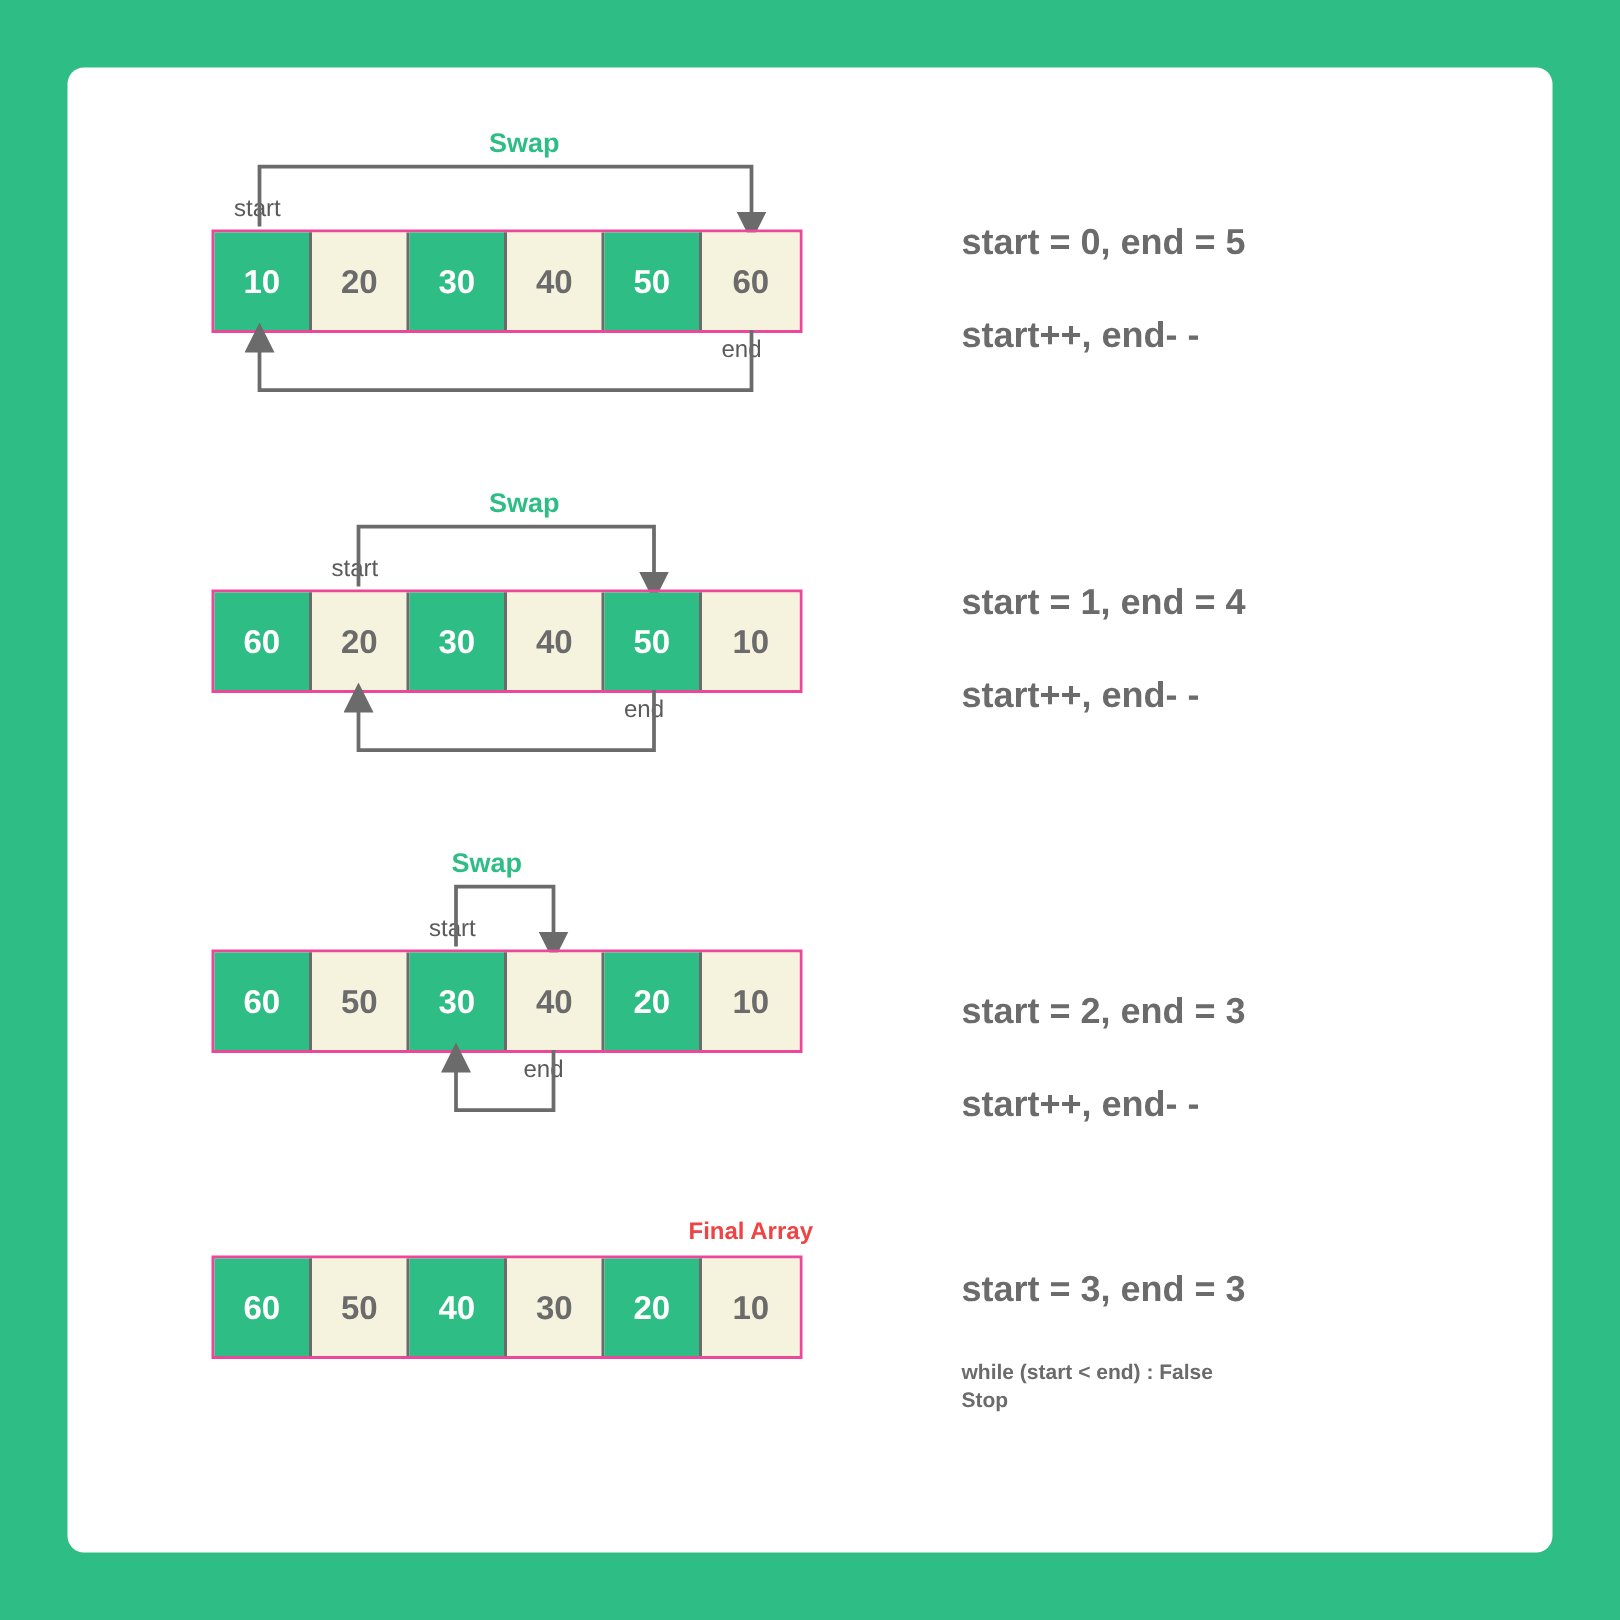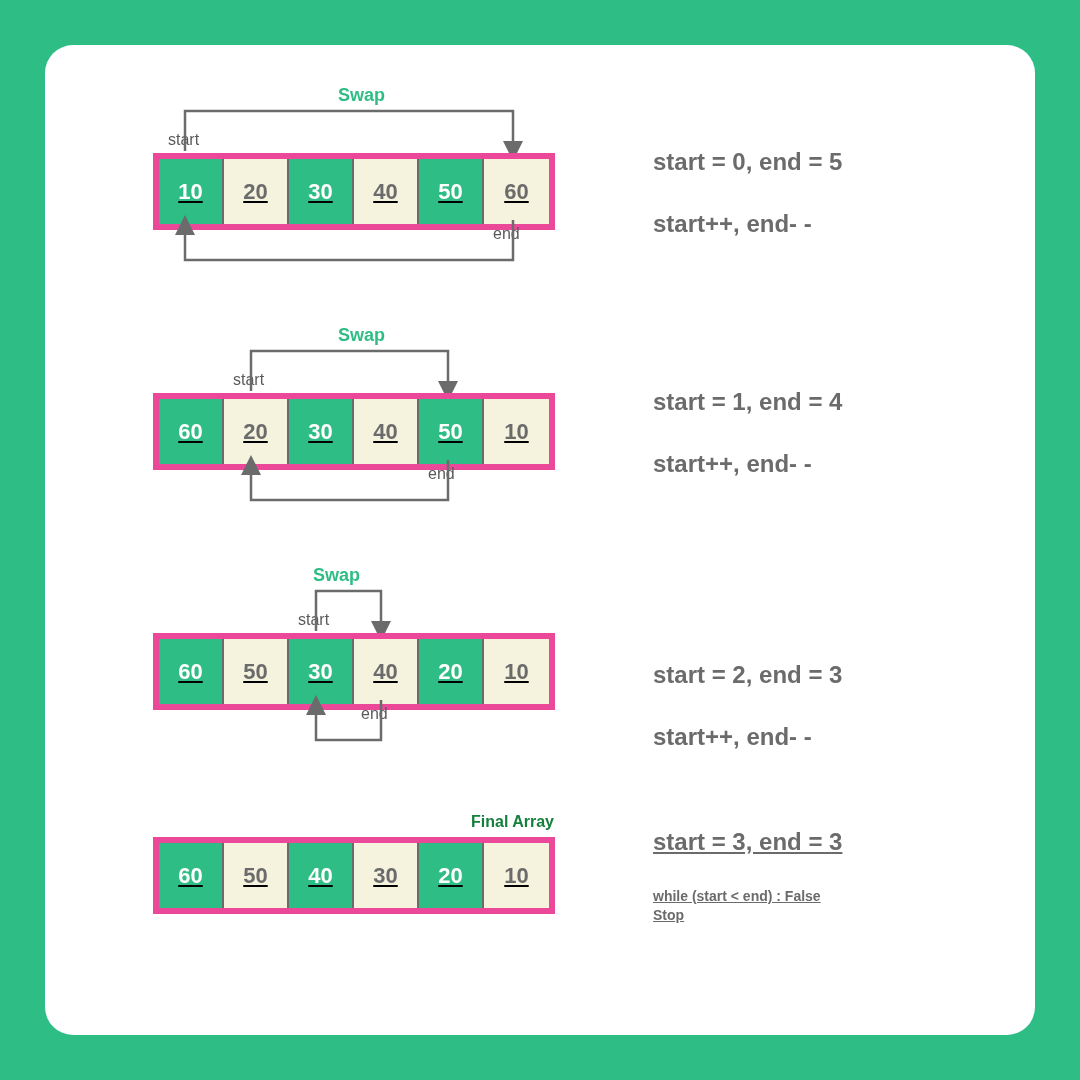--- a/index.html
+++ b/index.html
@@ -7,35 +7,34 @@
     width: 1080px;
     height: 1080px;
     background: #2ebd85;
     font-family: 'Segoe UI', Arial, sans-serif;
     padding: 45px;
   }
   .card {
     background: #fff;
     width: 100%;
     height: 100%;
-    border-radius: 28px;
+    border-radius: 11px;
     position: relative;
-    padding: 40px 48px;
+    padding: 40px 36px;
   }
   .step {
     position: relative;
     height: 240px;
   }
   .step.final { height: 160px; }
   .array {
     display: flex;
     position: absolute;
     left: 60px;
-    border: 6px solid #ec4899;
-    text-decoration: underline;
+    border: 2px solid #ec4899;
   }
   .cell {
     width: 65px;
     height: 65px;
     display: flex;
     align-items: center;
     justify-content: center;
     font-size: 22px;
     font-weight: 700;
     border-right: 2px solid #6b6b6b;
@@ -63,21 +62,21 @@
     font-weight: 600;
     line-height: 1.4;
   }
   .desc .line2 { margin-top: 28px; }
   svg.arrow {
     position: absolute;
     overflow: visible;
   }
   .final-label {
     position: absolute;
-    color: #15803d;
+    color: #ef4444;
     font-size: 16px;
     font-weight: 600;
   }
 </style>
 </head>
 <body>
 
 <div class="card">
 
   <div class="step">
@@ -185,20 +184,20 @@
   <div class="step final">
     <div class="final-label" style="left:378px; top:8px;">Final Array</div>
     <div class="array" style="top:32px;">
       <div class="cell green">60</div>
       <div class="cell cream">50</div>
       <div class="cell green">40</div>
       <div class="cell cream">30</div>
       <div class="cell green">20</div>
       <div class="cell cream">10</div>
     </div>
-    <div class="desc" style="top:20px;text-decoration:underline;">
+    <div class="desc" style="top:38px;">
       <div>start = 3, end = 3</div>
       <div class="line2" style="font-size:14px; white-space:pre-line;">while (start &lt; end) : False
 Stop</div>
     </div>
   </div>
 
 </div>
 
 </body></html>

